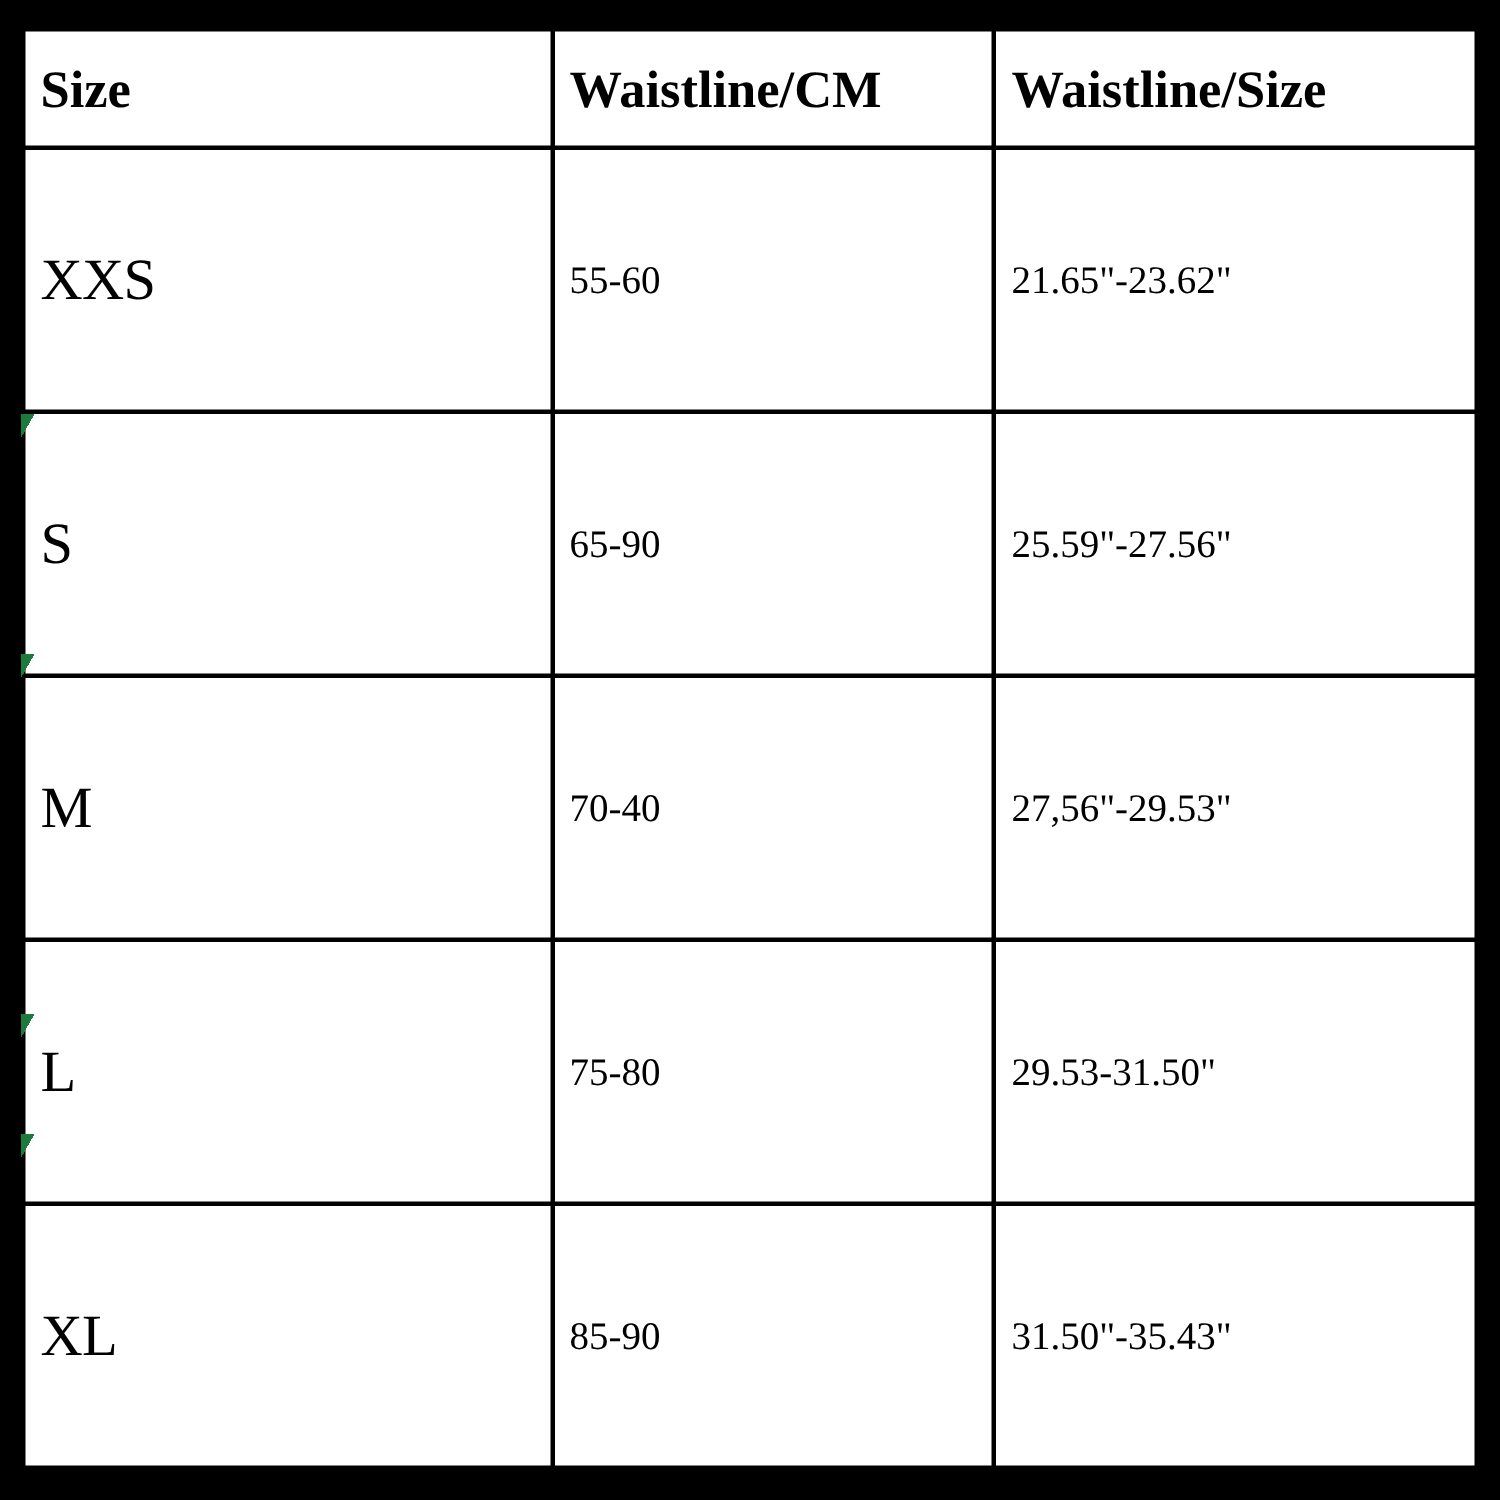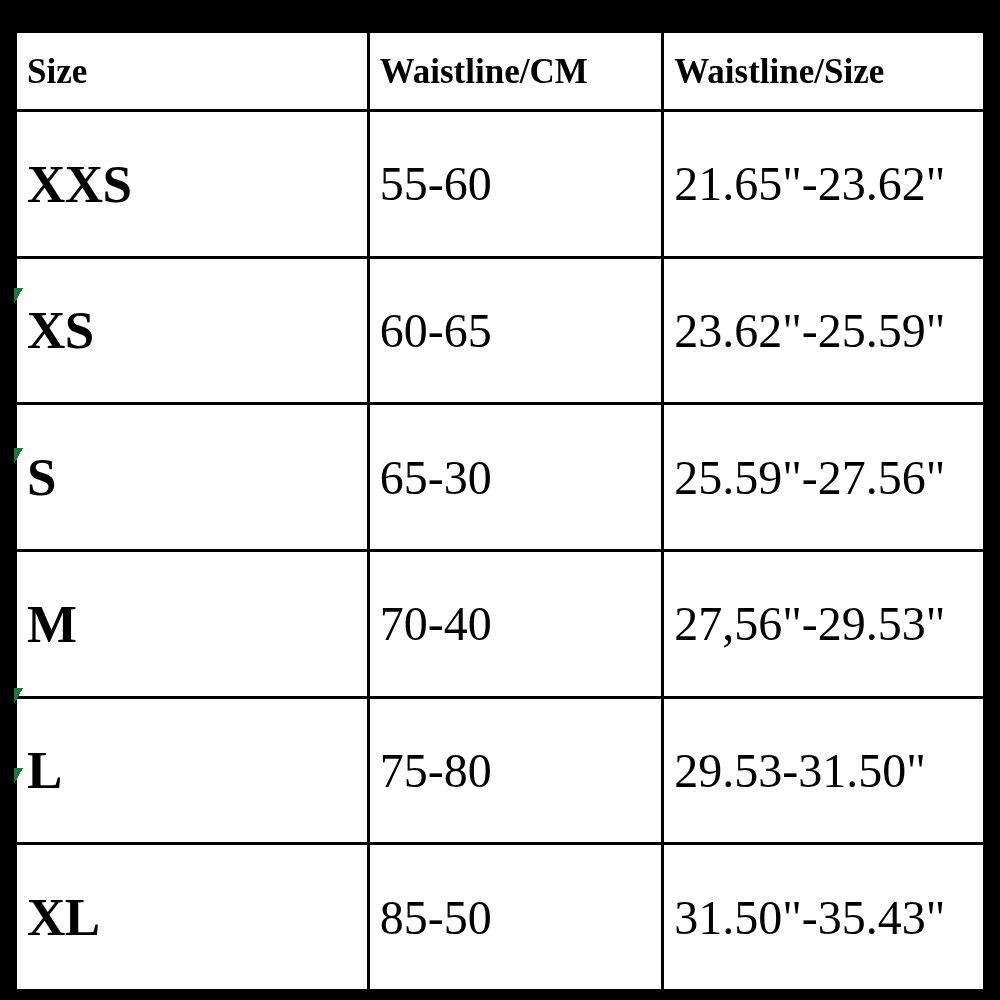--- a/index.html
+++ b/index.html
@@ -16,21 +16,21 @@
   .page {
     position: relative;
     width: 1000px;
     height: 1000px;
     background: #000000;
     box-sizing: border-box;
   }
   .table-wrap {
     position: absolute;
     left: 14px;
-    top: 30px;
+    top: 18px;
     width: 972px;
     height: 962px;
     background: #ffffff;
     box-sizing: border-box;
     overflow: hidden;
   }
   table.size-table {
     width: 100%;
     height: 100%;
     border-collapse: collapse;
@@ -52,27 +52,27 @@
     overflow: hidden;
   }
   table.size-table thead th {
     font-weight: bold;
     font-size: 35px;
     height: 76px;
     line-height: 1.0;
   }
   table.size-table tbody tr { height: 80px; }
   table.size-table tbody td.size-cell {
-    font-weight: bold;
-    font-size: 53px;
+    font-weight: normal;
+    font-size: 39px;
     letter-spacing: -0.5px;
   }
   table.size-table tbody td.meas-cell {
     font-weight: normal;
-    font-size: 48px;
+    font-size: 26px;
   }
   
   .green-mark {
     position: absolute;
     left: 0px;
     width: 9px;
     height: 16px;
     background: linear-gradient(to bottom right, #1c7a3c 50%, rgba(255,255,255,0) 50%);
   }
 </style>
@@ -100,40 +100,35 @@
           <th>Waistline/Size</th>
         </tr>
       </thead>
       <tbody>
         <tr>
           <td class="size-cell">XXS</td>
           <td class="meas-cell">55-60</td>
           <td class="meas-cell">21.65"-23.62"</td>
         </tr>
         <tr>
-          <td class="size-cell">XS</td>
-          <td class="meas-cell">60-65</td>
-          <td class="meas-cell">23.62"-25.59"</td>
-        </tr>
-        <tr>
           <td class="size-cell">S</td>
-          <td class="meas-cell">65-30</td>
+          <td class="meas-cell">65-90</td>
           <td class="meas-cell">25.59"-27.56"</td>
         </tr>
         <tr>
           <td class="size-cell">M</td>
           <td class="meas-cell">70-40</td>
           <td class="meas-cell">27,56"-29.53"</td>
         </tr>
         <tr>
           <td class="size-cell">L</td>
           <td class="meas-cell">75-80</td>
           <td class="meas-cell">29.53-31.50"</td>
         </tr>
         <tr>
           <td class="size-cell">XL</td>
-          <td class="meas-cell">85-50</td>
+          <td class="meas-cell">85-90</td>
           <td class="meas-cell">31.50"-35.43"</td>
         </tr>
       </tbody>
     </table>
   </div>
 </div>
 
 </body></html>

